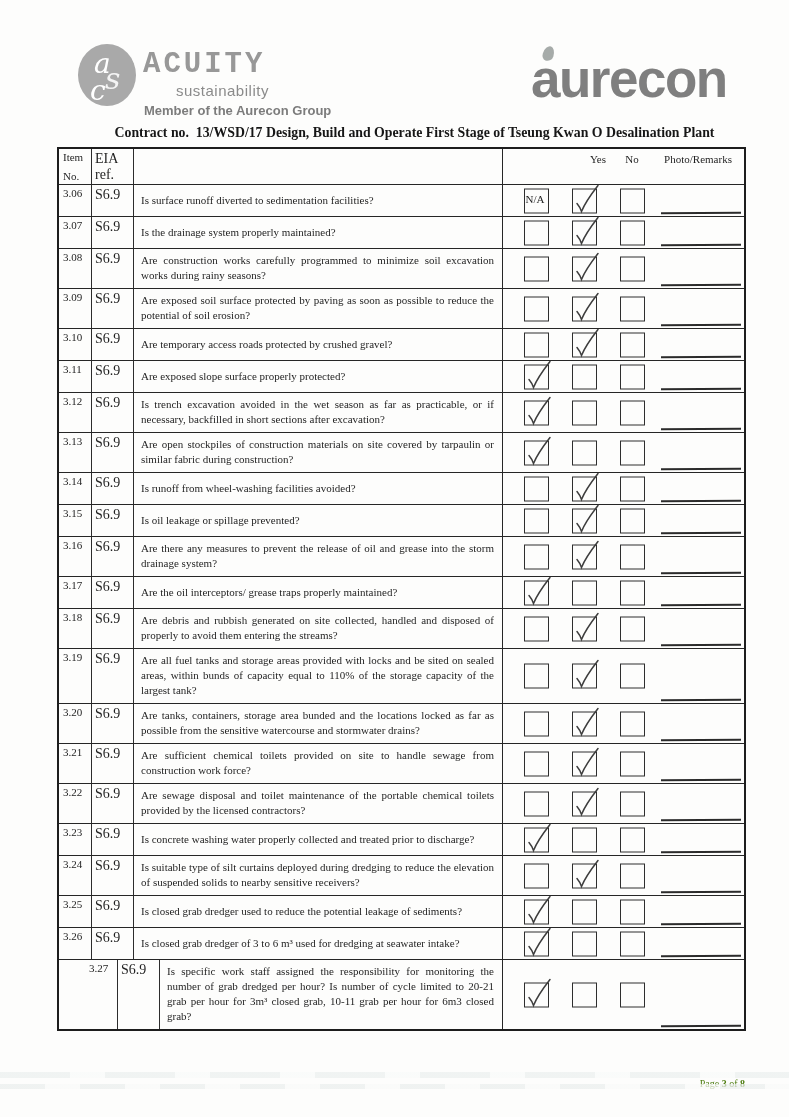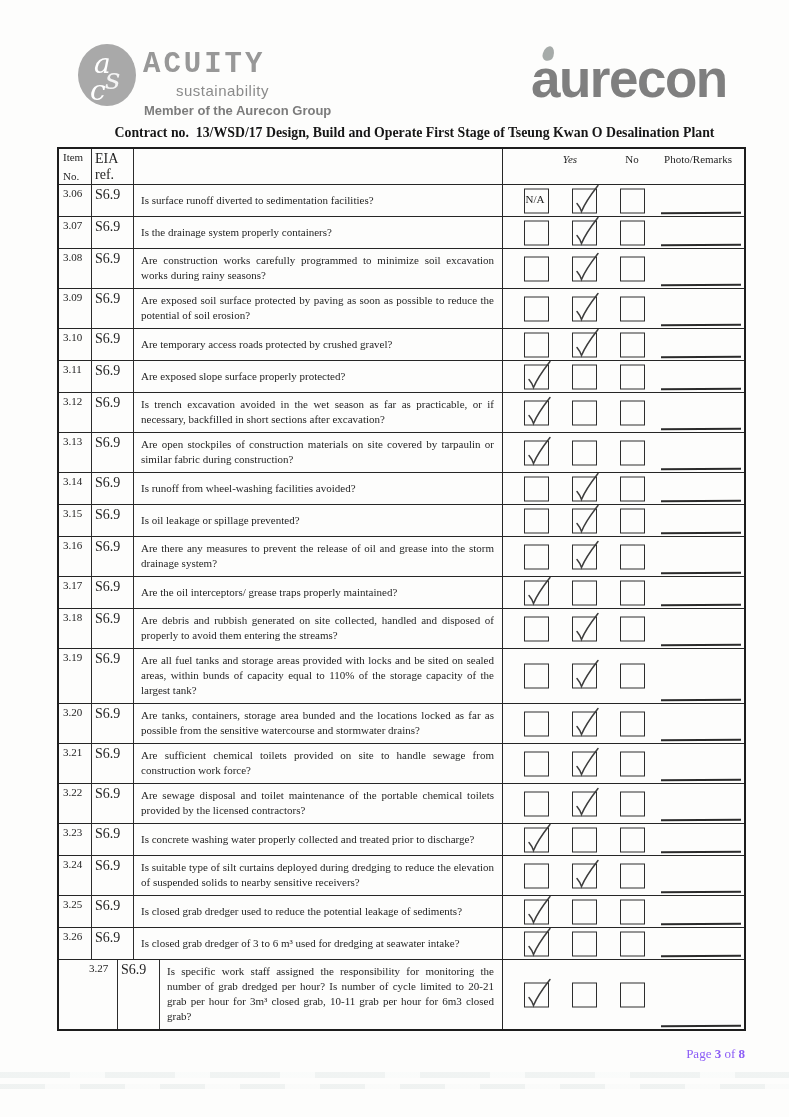--- a/index.html
+++ b/index.html
@@ -36,34 +36,34 @@
     font-size:14px;box-sizing:border-box;}
   .c-q{flex:1;border-right:1.6px solid #262626;display:flex;align-items:center;
     padding:4px 8px 5px 7px;font-size:11px;line-height:15px;text-align:justify;box-sizing:border-box;}
   .c-checks{width:241px;flex:0 0 241px;position:relative;box-sizing:border-box;}
   
   .hdr{min-height:36px;}
   .hdr .c-item{display:flex;flex-direction:column;justify-content:space-between;padding-bottom:2px;}
   .hdr .c-q{border-right:1.6px solid #262626;}
   .hdr-label{position:absolute;top:4px;font-size:11px;text-align:center;}
   .h-na{left:17px;width:30px;margin-top:40px;}
-  .h-yes{left:52px;width:30px;font-style:italic;}
+  .h-yes{left:80px;width:30px;}
   .h-no{left:114px;width:30px;}
   .h-photo{left:152px;width:86px;}
   
   .box{position:absolute;width:25px;height:25px;border:1.8px solid #2e2e2e;top:50%;
     transform:translateY(-50%);box-sizing:border-box;background:transparent;}
   .box-na{left:21px;} .box-yes{left:69px;} .box-no{left:117px;}
   .tick{position:absolute;left:-3px;top:-7px;width:34px;height:36px;overflow:visible;display:none;}
   .tick.show{display:block;}
   .tick path{fill:none;stroke:#3d3d3d;stroke-width:1.5;stroke-linecap:round;}
   .remark-line{position:absolute;right:3px;bottom:2px;width:80px;height:2px;background:#2b2b2b;
     transform:rotate(-.4deg);}
   
-  .footer{position:absolute;top:1046px;right:44px;font-size:13px;color:#8b5cf6;}
+  .footer{position:absolute;top:1078px;right:44px;font-size:10px;color:#4d7c0f;}
   .footer b{font-weight:bold;}
   
   .scan-band1{position:absolute;top:1072px;left:0;width:100%;height:6px;opacity:.8;
     background:repeating-linear-gradient(90deg,#edf1f0 0 70px,#f9fbfa 70px 105px);}
   .scan-band2{position:absolute;top:1084px;left:0;width:100%;height:5px;opacity:.7;
     background:repeating-linear-gradient(90deg,#eaeeed 0 45px,#f9faf9 45px 80px);}
 </style>
 </head>
 <body>
 
@@ -117,21 +117,21 @@
       </div>
       <div class="box box-no">
         
       </div>
       <div class="remark-line"></div>
     </div>
   </div>
       <div class="row">
     <div class="c-item">3.07</div>
     <div class="c-eia">S6.9</div>
-    <div class="c-q">Is the drainage system properly containers?</div>
+    <div class="c-q">Is the drainage system properly maintained?</div>
     <div class="c-checks">
       <div class="box box-na">
         
       </div>
       <div class="box box-yes">
         <svg class="tick show" viewBox="0 0 34 36">
           <path d="M7 21 Q10 24.5 11.5 29 Q15.5 19 28 3"></path>
         </svg>
       </div>
       <div class="box box-no">

